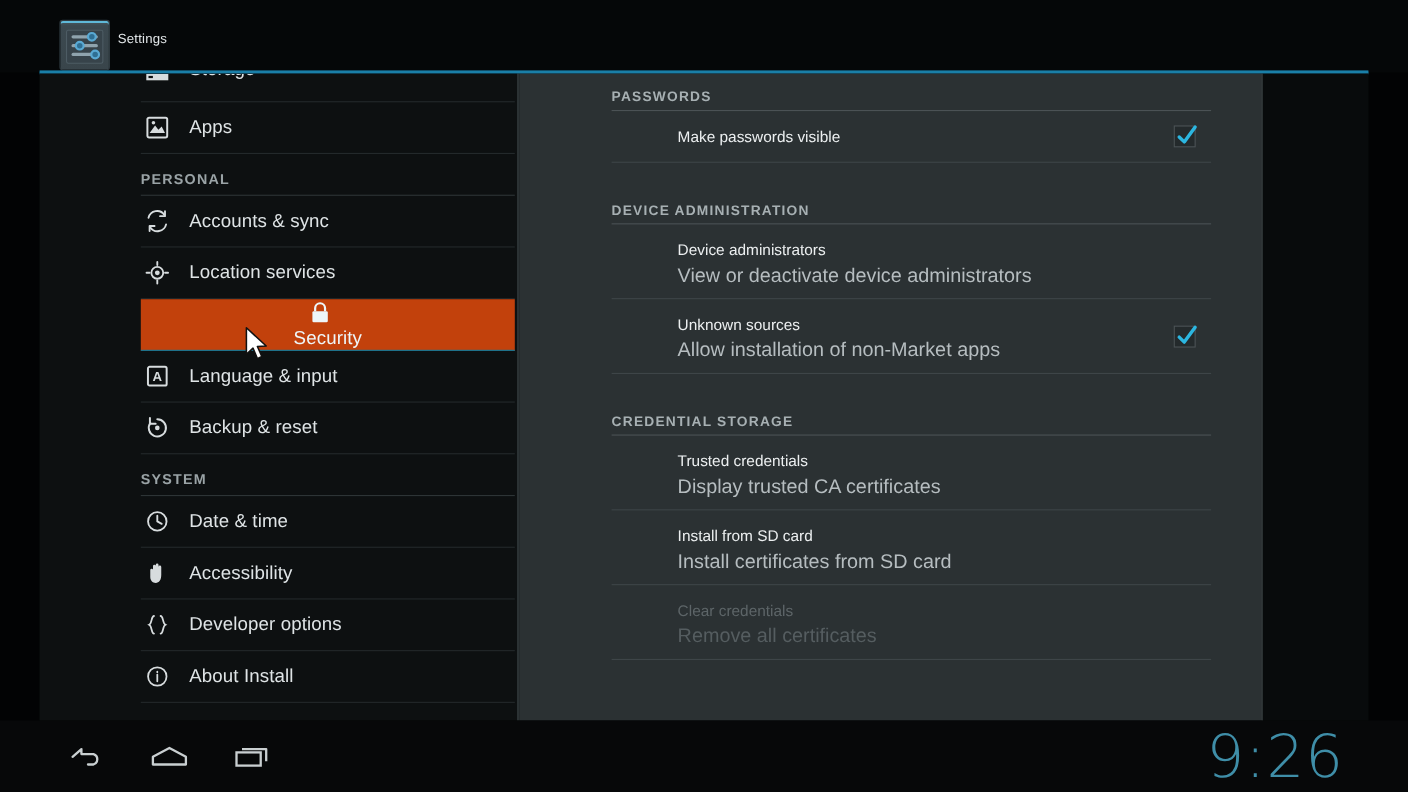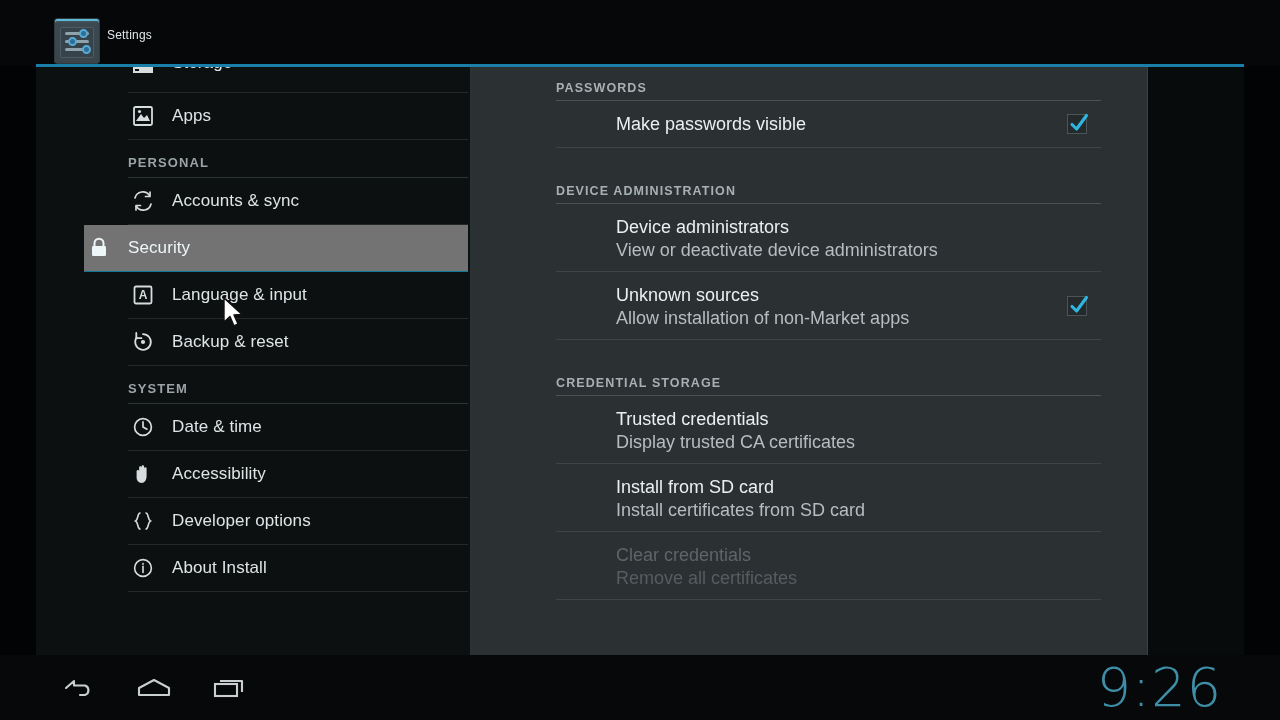--- a/index.html
+++ b/index.html
@@ -90,23 +90,24 @@
     position: relative;
     height: 47px;
     margin-left: 92px;
     margin-right: 2px;
     display: flex;
     align-items: center;
     border-bottom: 1px solid #23292b;
     box-sizing: border-box;
   }
   .side-row.selected {
-    background: #737373;
-    margin-left: 48px;
+    background: #c2410c;
+    margin-left: 92px;
     border-bottom: 1px solid #0f7898;
+    flex-direction: column;
   }
   .side-row .si {
     width: 30px; height: 26px;
     margin-right: 14px;
     flex: 0 0 auto;
     display: flex; align-items: center; justify-content: center;
     color: #d7dcde;
   }
   .side-row .slabel {
     font-size: 17px;
@@ -178,21 +179,21 @@
     color: #a7b0b3;
   }
   .c-row {
     position: relative;
     margin: 0 46px 0 84px;
     padding: 11px 0 11px 60px;
     box-sizing: border-box;
     border-bottom: 1px solid #3e4548;
   }
   .c-row .ctitle {
-    font-size: 18px;
+    font-size: 14px;
     color: #eceff0;
     line-height: 24px;
   }
   .c-row .csub {
     font-size: 18px;
     color: #b6bdc0;
     line-height: 20px;
     margin-top: 1px;
   }
   .c-row.disabled .ctitle { color: #5d6568; }
@@ -293,20 +294,33 @@
         <div class="side-row">
           <span class="si">
             <svg width="24" height="24" viewBox="0 0 24 24" fill="none" stroke="#d7dcde" stroke-width="1.7" stroke-linecap="round" stroke-linejoin="round">
               <path d="M4 9 A8 8 0 0 1 18.5 6.5"></path>
               <path d="M20 15 A8 8 0 0 1 5.5 17.5"></path>
               <path d="M19 3 L19 7.5 L14.5 7.5"></path>
               <path d="M5 21 L5 16.5 L9.5 16.5"></path>
             </svg>
           </span>
           <span class="slabel">Accounts &amp; sync</span>
+        </div>
+        <div class="side-row">
+          <span class="si">
+            <svg width="24" height="24" viewBox="0 0 24 24" fill="none" stroke="#d7dcde" stroke-width="1.7" stroke-linecap="round">
+              <circle cx="12" cy="12" r="5.4"></circle>
+              <circle cx="12" cy="12" r="2.2" fill="#d7dcde" stroke="none"></circle>
+              <path d="M12 2.2 L12 5"></path>
+              <path d="M12 19 L12 21.8"></path>
+              <path d="M2.2 12 L5 12"></path>
+              <path d="M19 12 L21.8 12"></path>
+            </svg>
+          </span>
+          <span class="slabel">Location services</span>
         </div>
         <div class="side-row selected">
           <span class="si">
             <svg width="22" height="24" viewBox="0 0 22 24">
               <path d="M6.5 10 L6.5 7.2 A4.5 4.5 0 0 1 15.5 7.2 L15.5 10" fill="none" stroke="#eef6f9" stroke-width="2"></path>
               <rect x="4" y="10" width="14" height="10" rx="1.2" fill="#eef6f9"></rect>
             </svg>
           </span>
           <span class="slabel">Security</span>
         </div>

